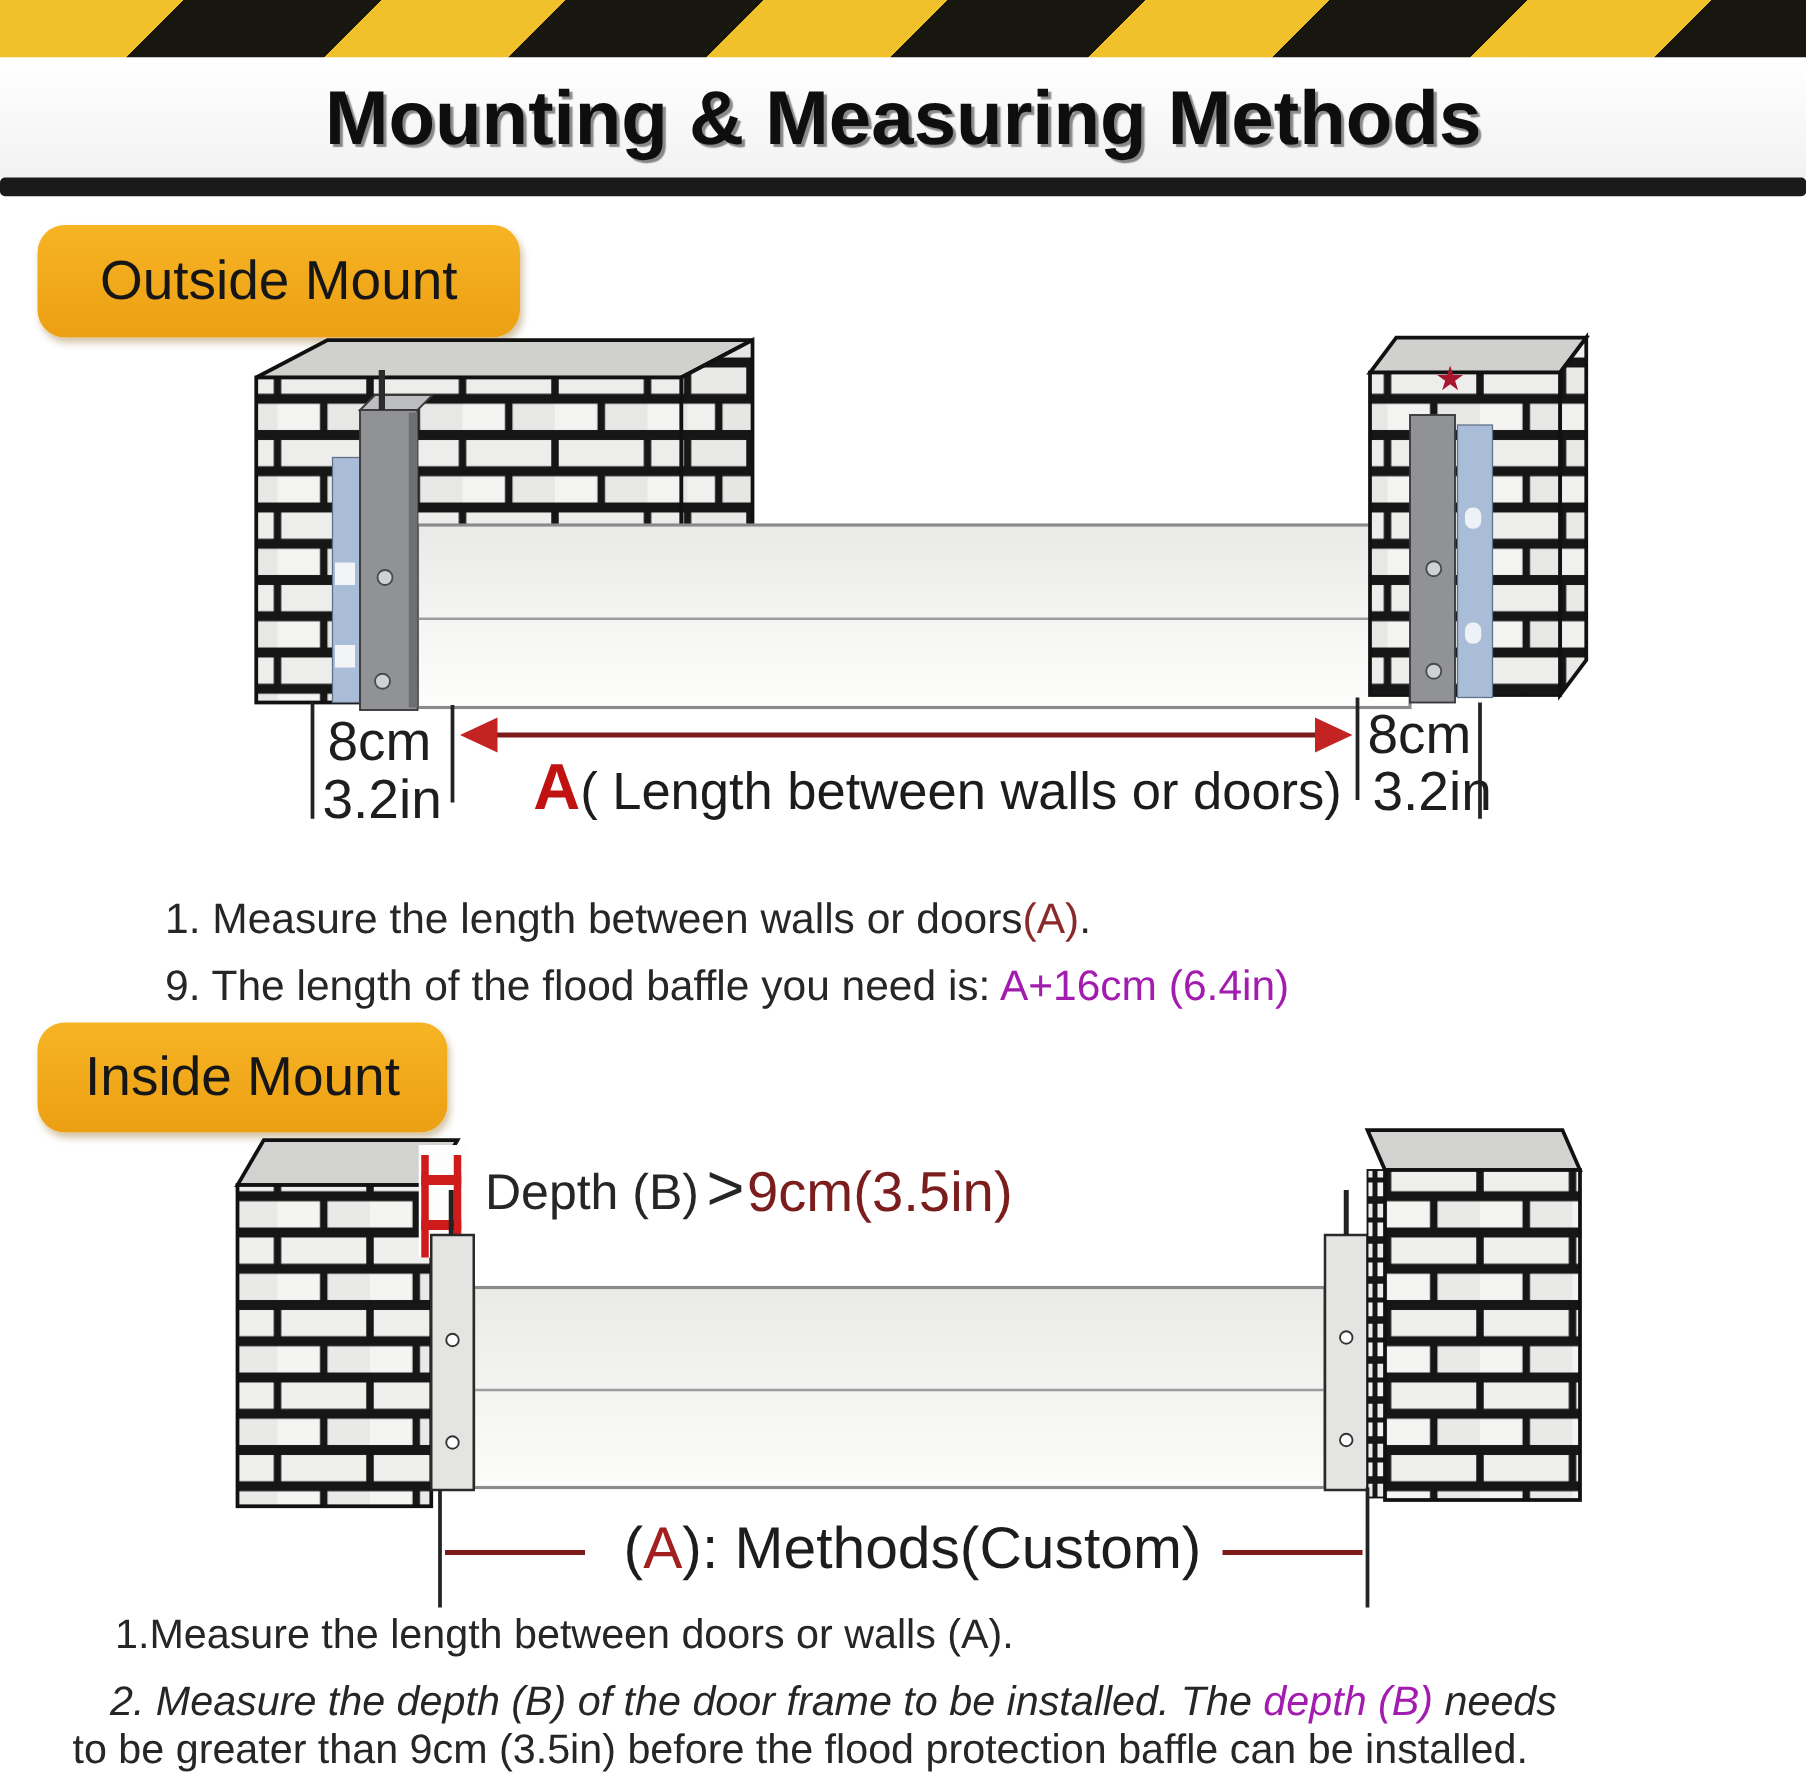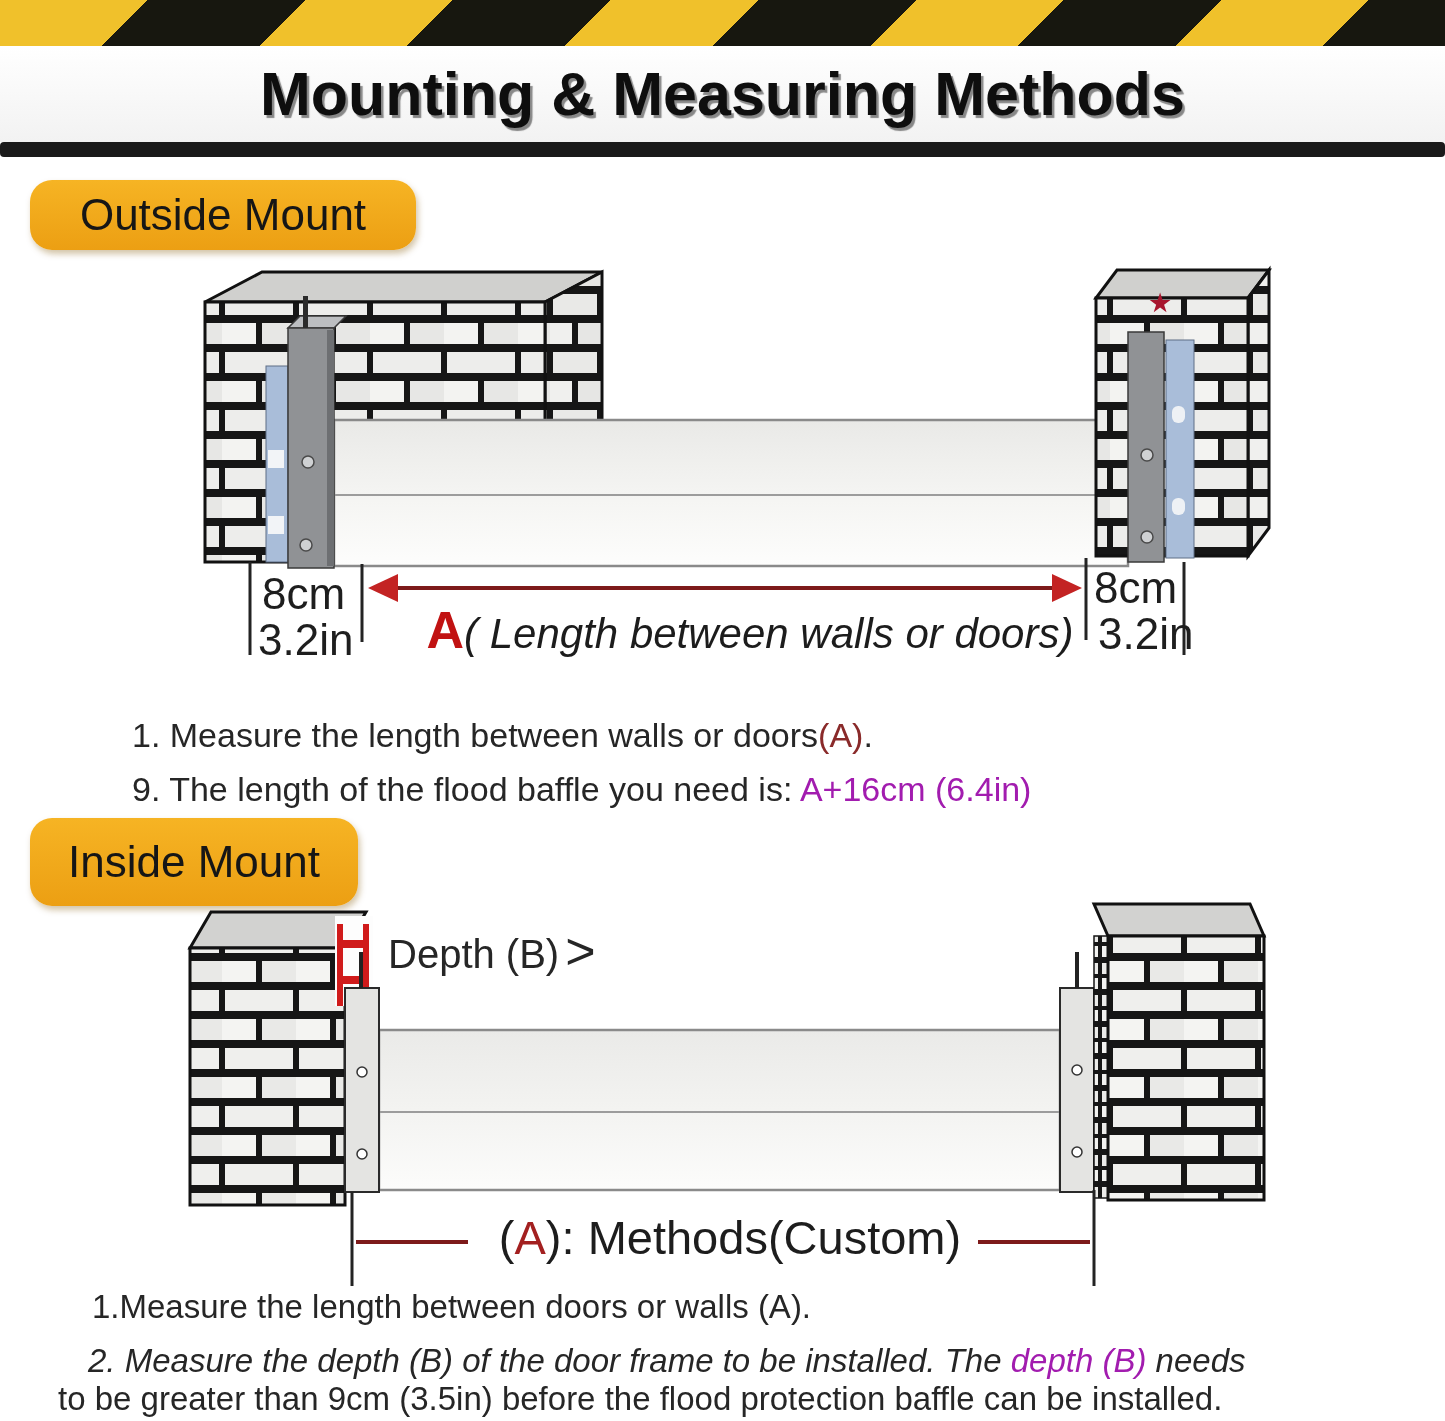--- a/index.html
+++ b/index.html
@@ -16,21 +16,21 @@
     text-shadow:2.5px 2.5px 1px rgba(0,0,0,0.45);white-space:nowrap;}
   .blackbar{left:0;top:142px;width:100%;height:15px;background:#1a1a1a;border-radius:4px;}
   
   .badge{background:linear-gradient(#f6b424,#ec9f13);border-radius:22px;
     display:flex;align-items:center;justify-content:center;
     font-size:44px;color:#161616;box-shadow:2px 4px 6px rgba(130,85,0,.35);white-space:nowrap;}
   
   .dim{font-size:44px;color:#1e1e1e;white-space:nowrap;line-height:1.0;}
   .dimrow{display:flex;align-items:baseline;justify-content:center;white-space:nowrap;}
   .a-red{font-size:52px;font-weight:800;color:#c11212;}
-  .dim-rest{font-size:42px;color:#1c1c1c;font-style:italic;}
+  .dim-rest{font-size:42px;color:#1c1c1c;}
   .depthrow{display:flex;align-items:center;white-space:nowrap;}
   .depth-black{font-size:40px;color:#262626;}
   .depth-gt{font-size:52px;color:#262626;margin:0 2px 6px 6px;}
   .depth-red{font-size:45px;color:#7b1d1d;}
   .lenrow{display:flex;align-items:baseline;justify-content:center;white-space:nowrap;font-size:47px;color:#1d1d1d;}
   .len-a{color:#a32020;}
   .note{font-size:34px;color:#262626;white-space:nowrap;margin-top:24px;}
   .note-sm{font-size:33px;color:#262626;white-space:nowrap;}
   .t-dred{color:#a21caf;}
   .t-dred2{color:#8a2a2a;}
@@ -41,21 +41,21 @@
 <body>
 
 <div class="page">
 
   <div class="abs stripes"></div>
   <div class="abs titleband">
     <div class="pagetitle">Mounting &amp; Measuring Methods</div>
   </div>
   <div class="abs blackbar"></div>
 
-  <div class="abs badge" style="left:30px;top:180px;width:386px;height:70px;">
+  <div class="abs badge" style="left:30px;top:180px;width:386px;height:90px;">
     <span>Outside Mount</span>
   </div>
 
   <svg style="left:190px;top:260px;width:1100px;height:410px;" viewBox="190 260 1100 410">
     <defs>
       <pattern id="brickF1" width="74" height="58" patternUnits="userSpaceOnUse">
         <rect width="74" height="58" fill="#161616"></rect>
         <rect x="3" y="4" width="68" height="21" fill="#ededeb"></rect>
         <rect x="-34" y="33" width="68" height="21" fill="#f3f3f1"></rect>
         <rect x="40" y="33" width="68" height="21" fill="#e7e7e5"></rect>
@@ -209,20 +209,21 @@
       <line x1="352" y1="1192" x2="352" y2="1286" stroke="#232323" stroke-width="3"></line>
       <line x1="1094" y1="1190" x2="1094" y2="1286" stroke="#232323" stroke-width="3"></line>
       <line x1="356" y1="1242" x2="468" y2="1242" stroke="#7d1a1a" stroke-width="4"></line>
       <line x1="978" y1="1242" x2="1090" y2="1242" stroke="#7d1a1a" stroke-width="4"></line>
     </g>
   </svg>
 
   <div class="abs depthrow" style="left:388px;top:921px;">
     <span class="depth-black">Depth (B)</span>
     <span class="depth-gt">&gt;</span>
+    <span class="depth-red">9cm(3.5in)</span>
   </div>
 
   <div class="abs lenrow" style="left:460px;top:1210px;width:540px;">
     <span>(</span>
       <span class="len-a">A</span>
       <span>): Methods(Custom)</span>
   </div>
 
   <div class="abs note-sm" style="left:92px;top:1288px;">
     <span>1.Measure the length between doors or walls (A).</span>

